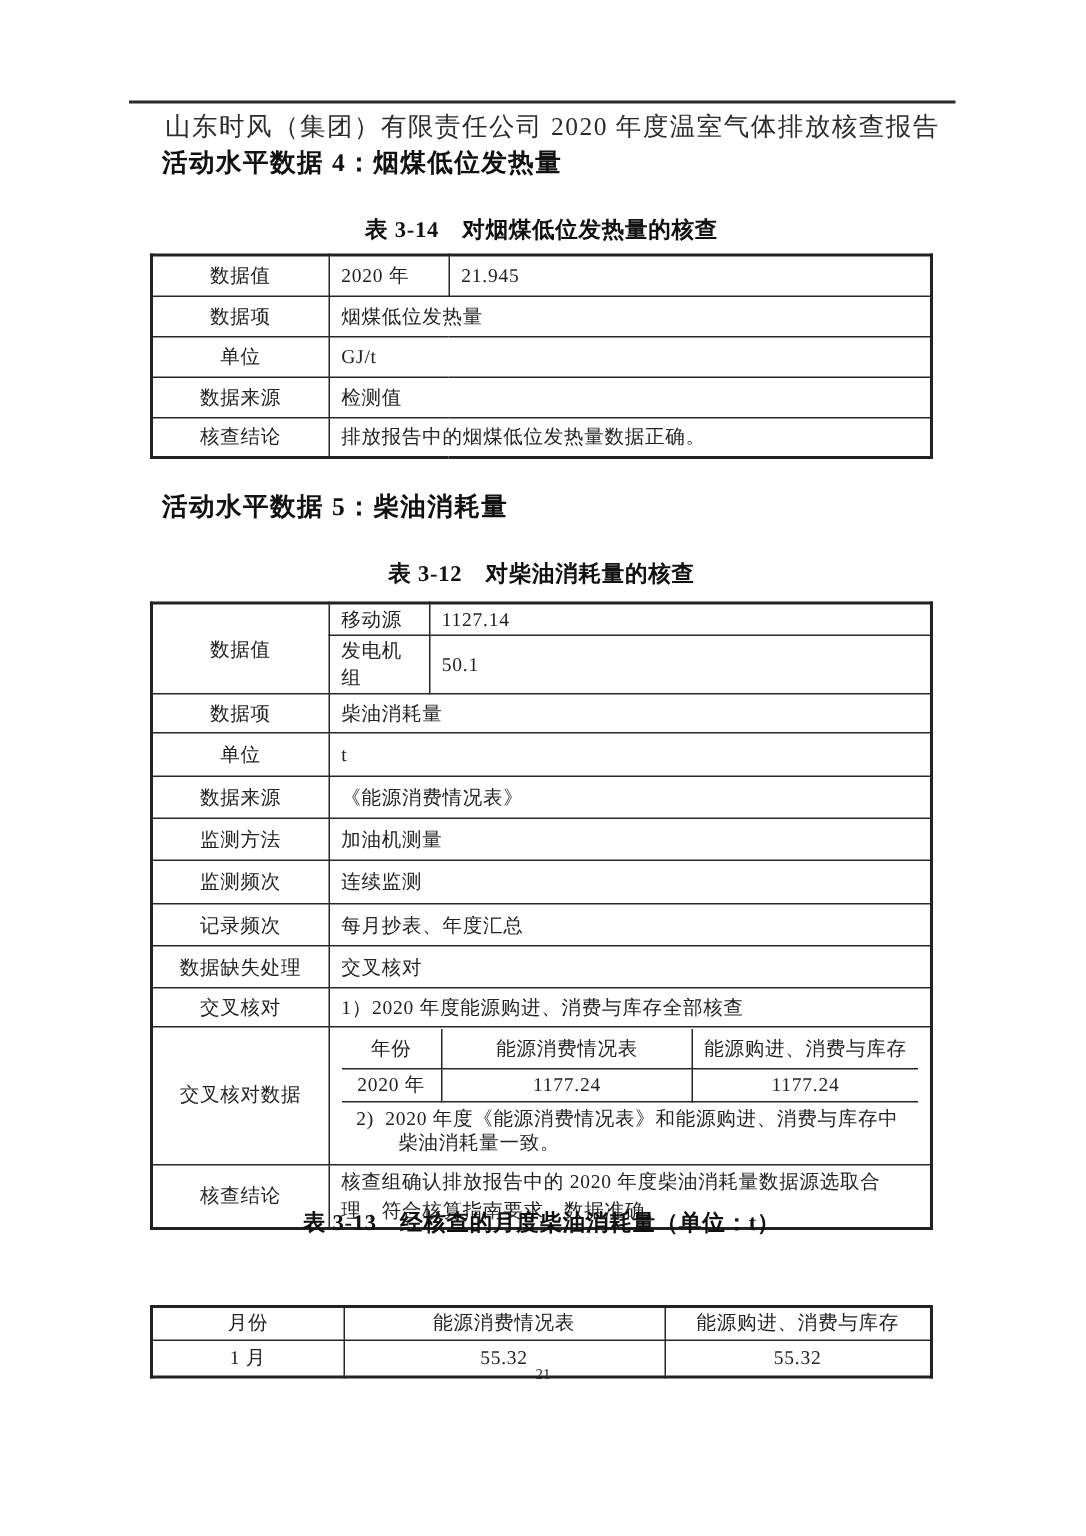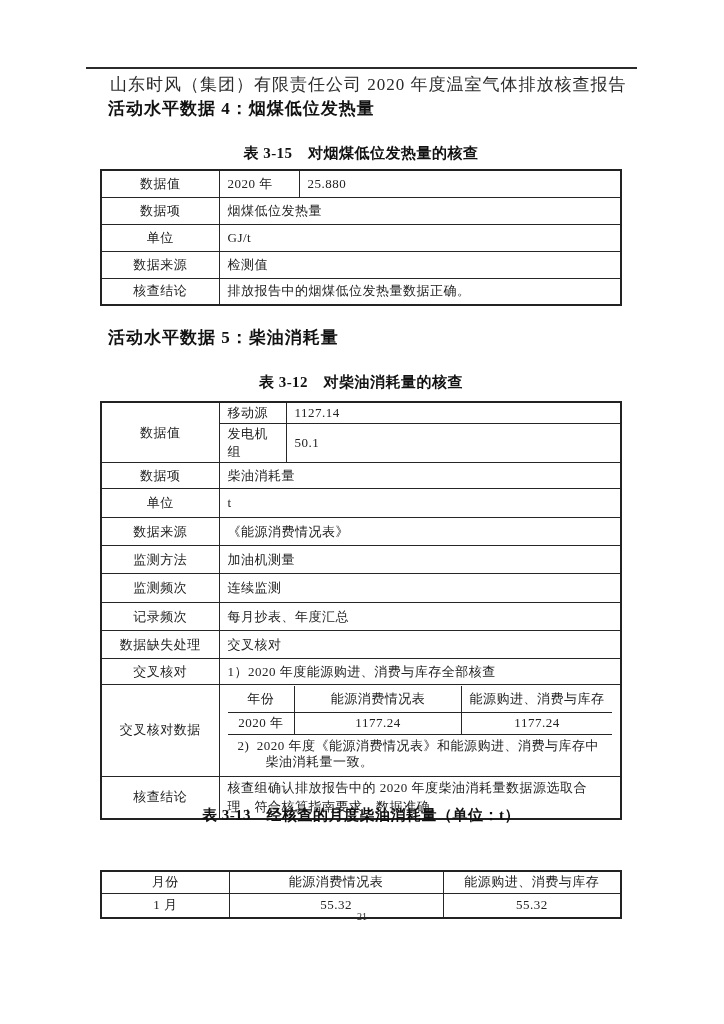--- a/index.html
+++ b/index.html
@@ -70,33 +70,33 @@
 </head>
 <body>
 
 <div class="page">
 
   <div class="doc-header">山东时风（集团）有限责任公司 2020 年度温室气体排放核查报告</div>
   <div class="header-rule"></div>
 
   <div class="section-heading" id="sec4-heading">活动水平数据 4：烟煤低位发热量</div>
 
-  <div class="table-caption" id="t11-caption">表 3-15　对烟煤低位发热量的核查</div>
+  <div class="table-caption" id="t11-caption">表 3-14　对烟煤低位发热量的核查</div>
 
   <table class="doc" id="t11">
     <colgroup>
         <col style="width:118px">
         <col style="width:80px">
         <col>
       </colgroup>
     <tbody>
         <tr>
       <td class="lbl">数据值</td>
       <td class="val">2020 年</td>
-      <td class="val">25.880</td>
+      <td class="val">21.945</td>
     </tr>
     <tr>
       <td class="lbl">数据项</td>
       <td class="val" colspan="2">烟煤低位发热量</td>
     </tr>
     <tr>
       <td class="lbl">单位</td>
       <td class="val" colspan="2">GJ/t</td>
     </tr>
     <tr>

